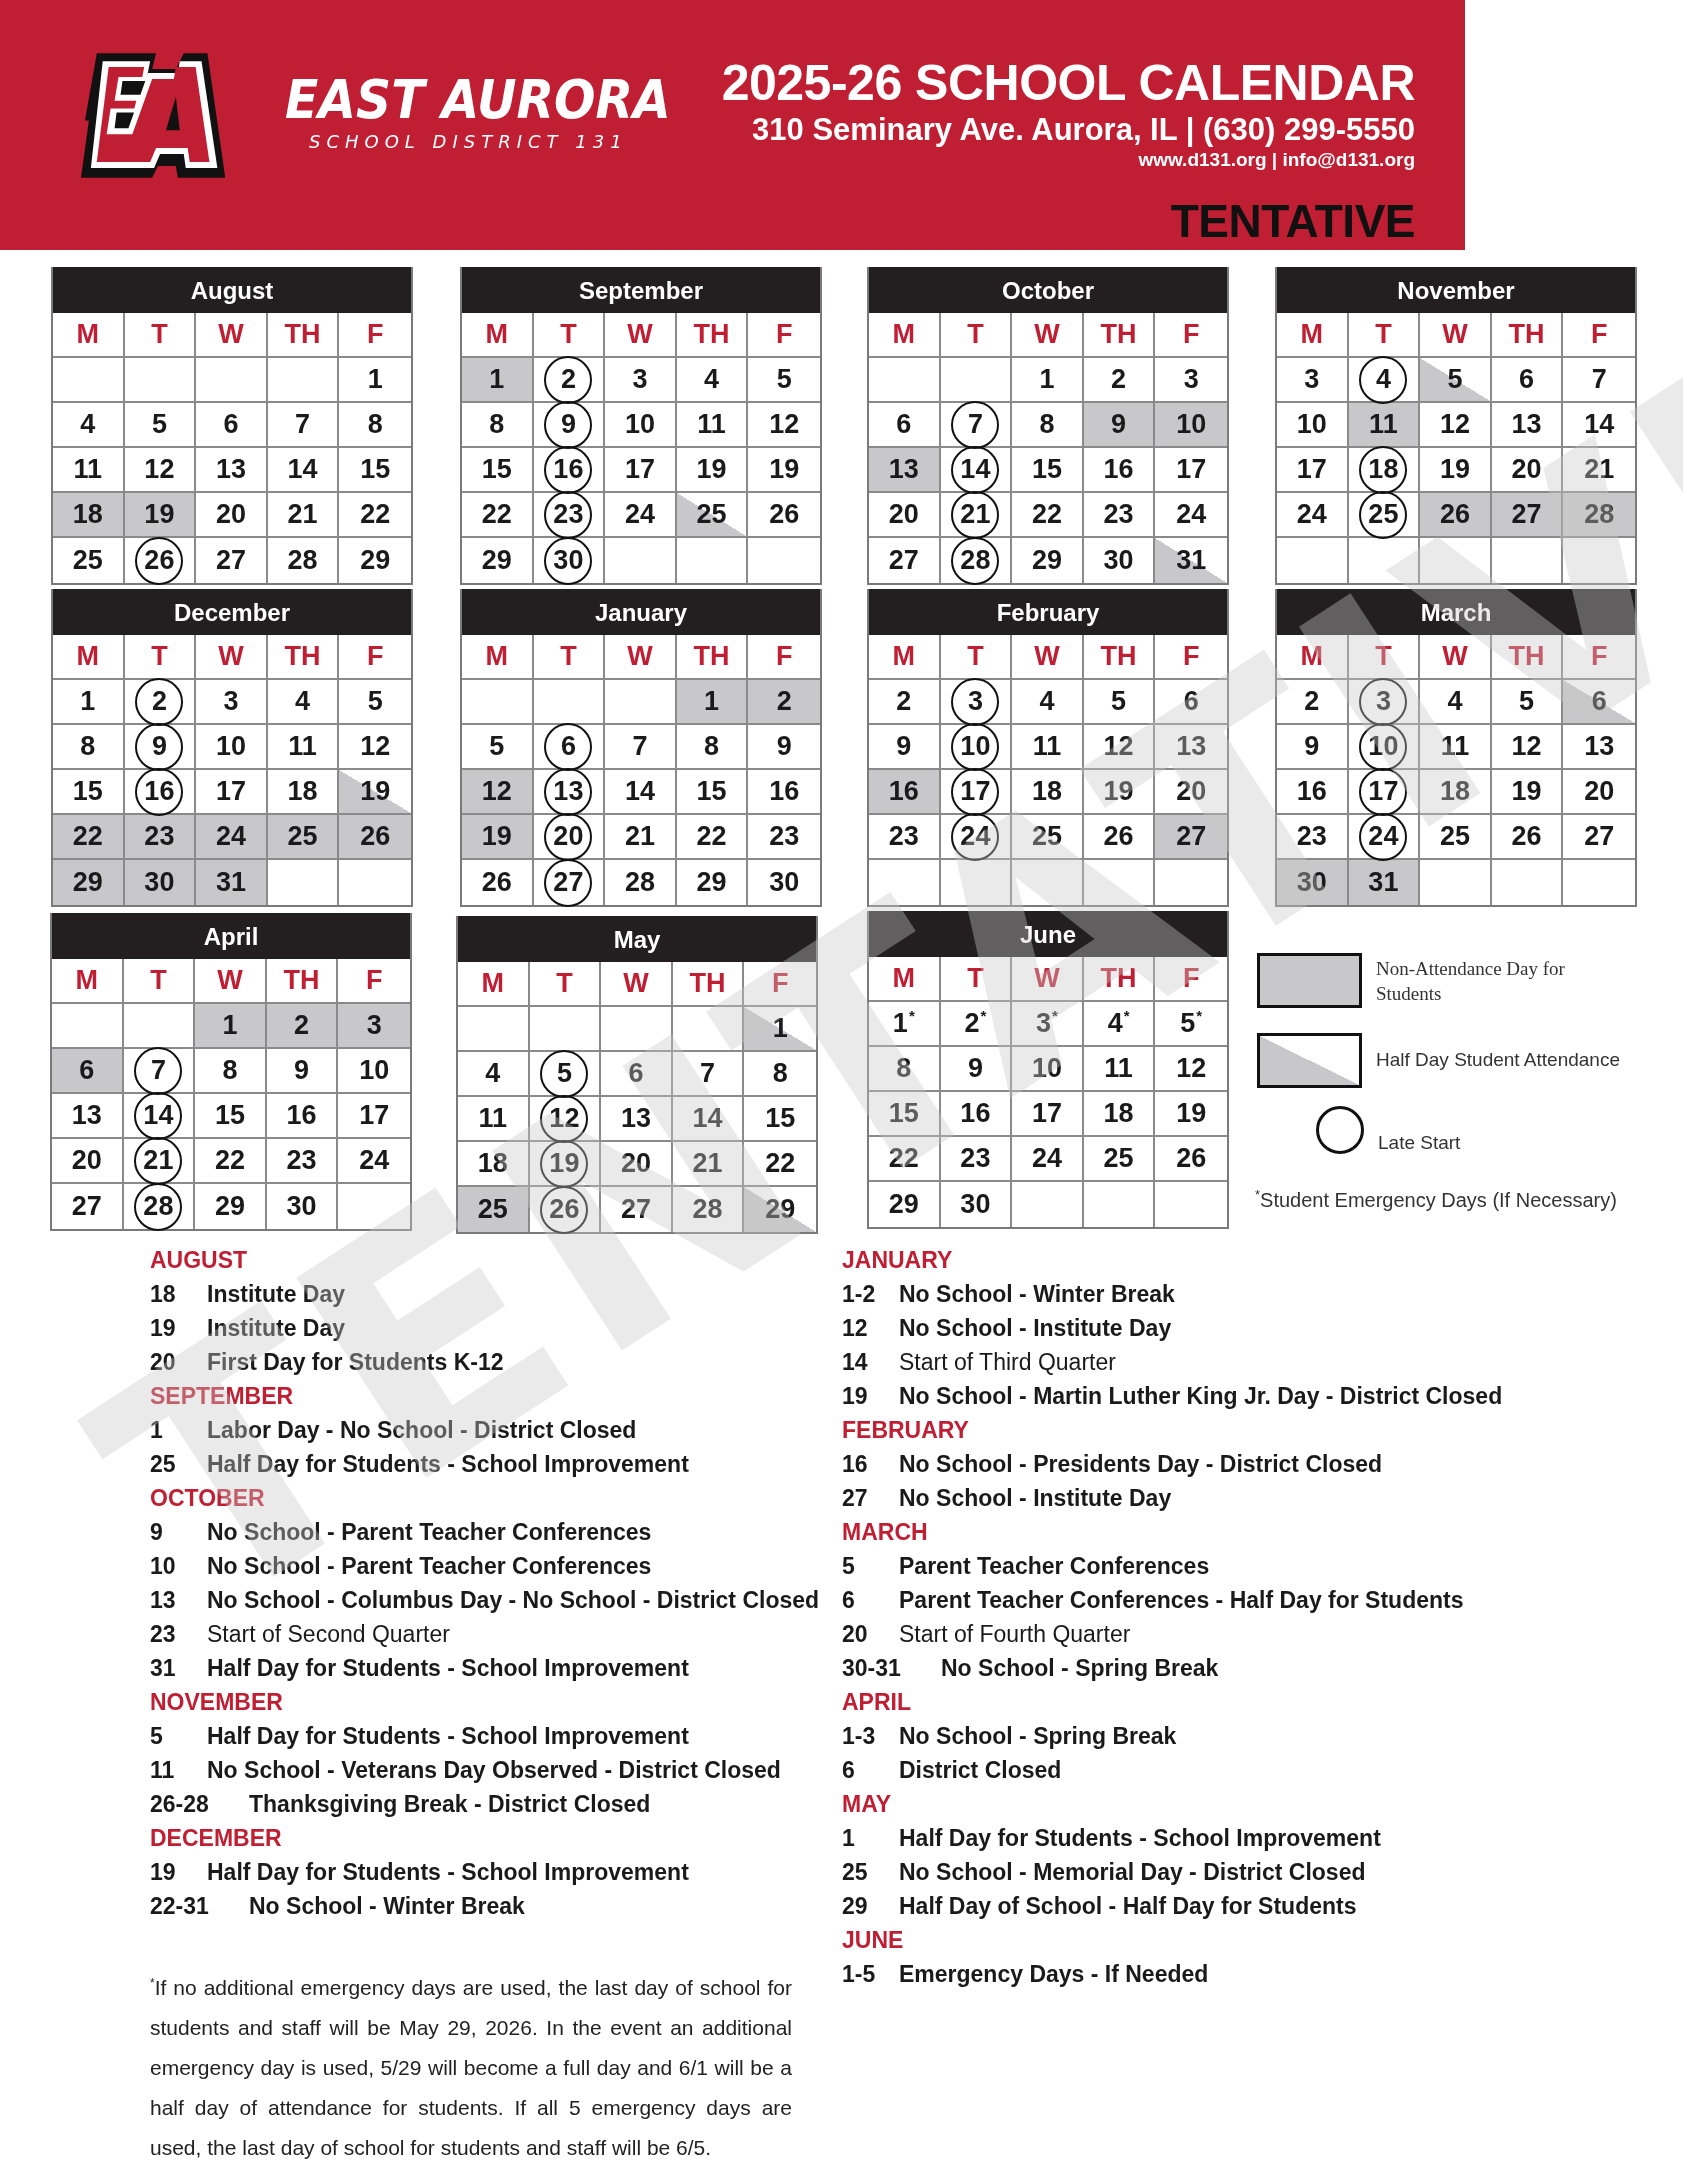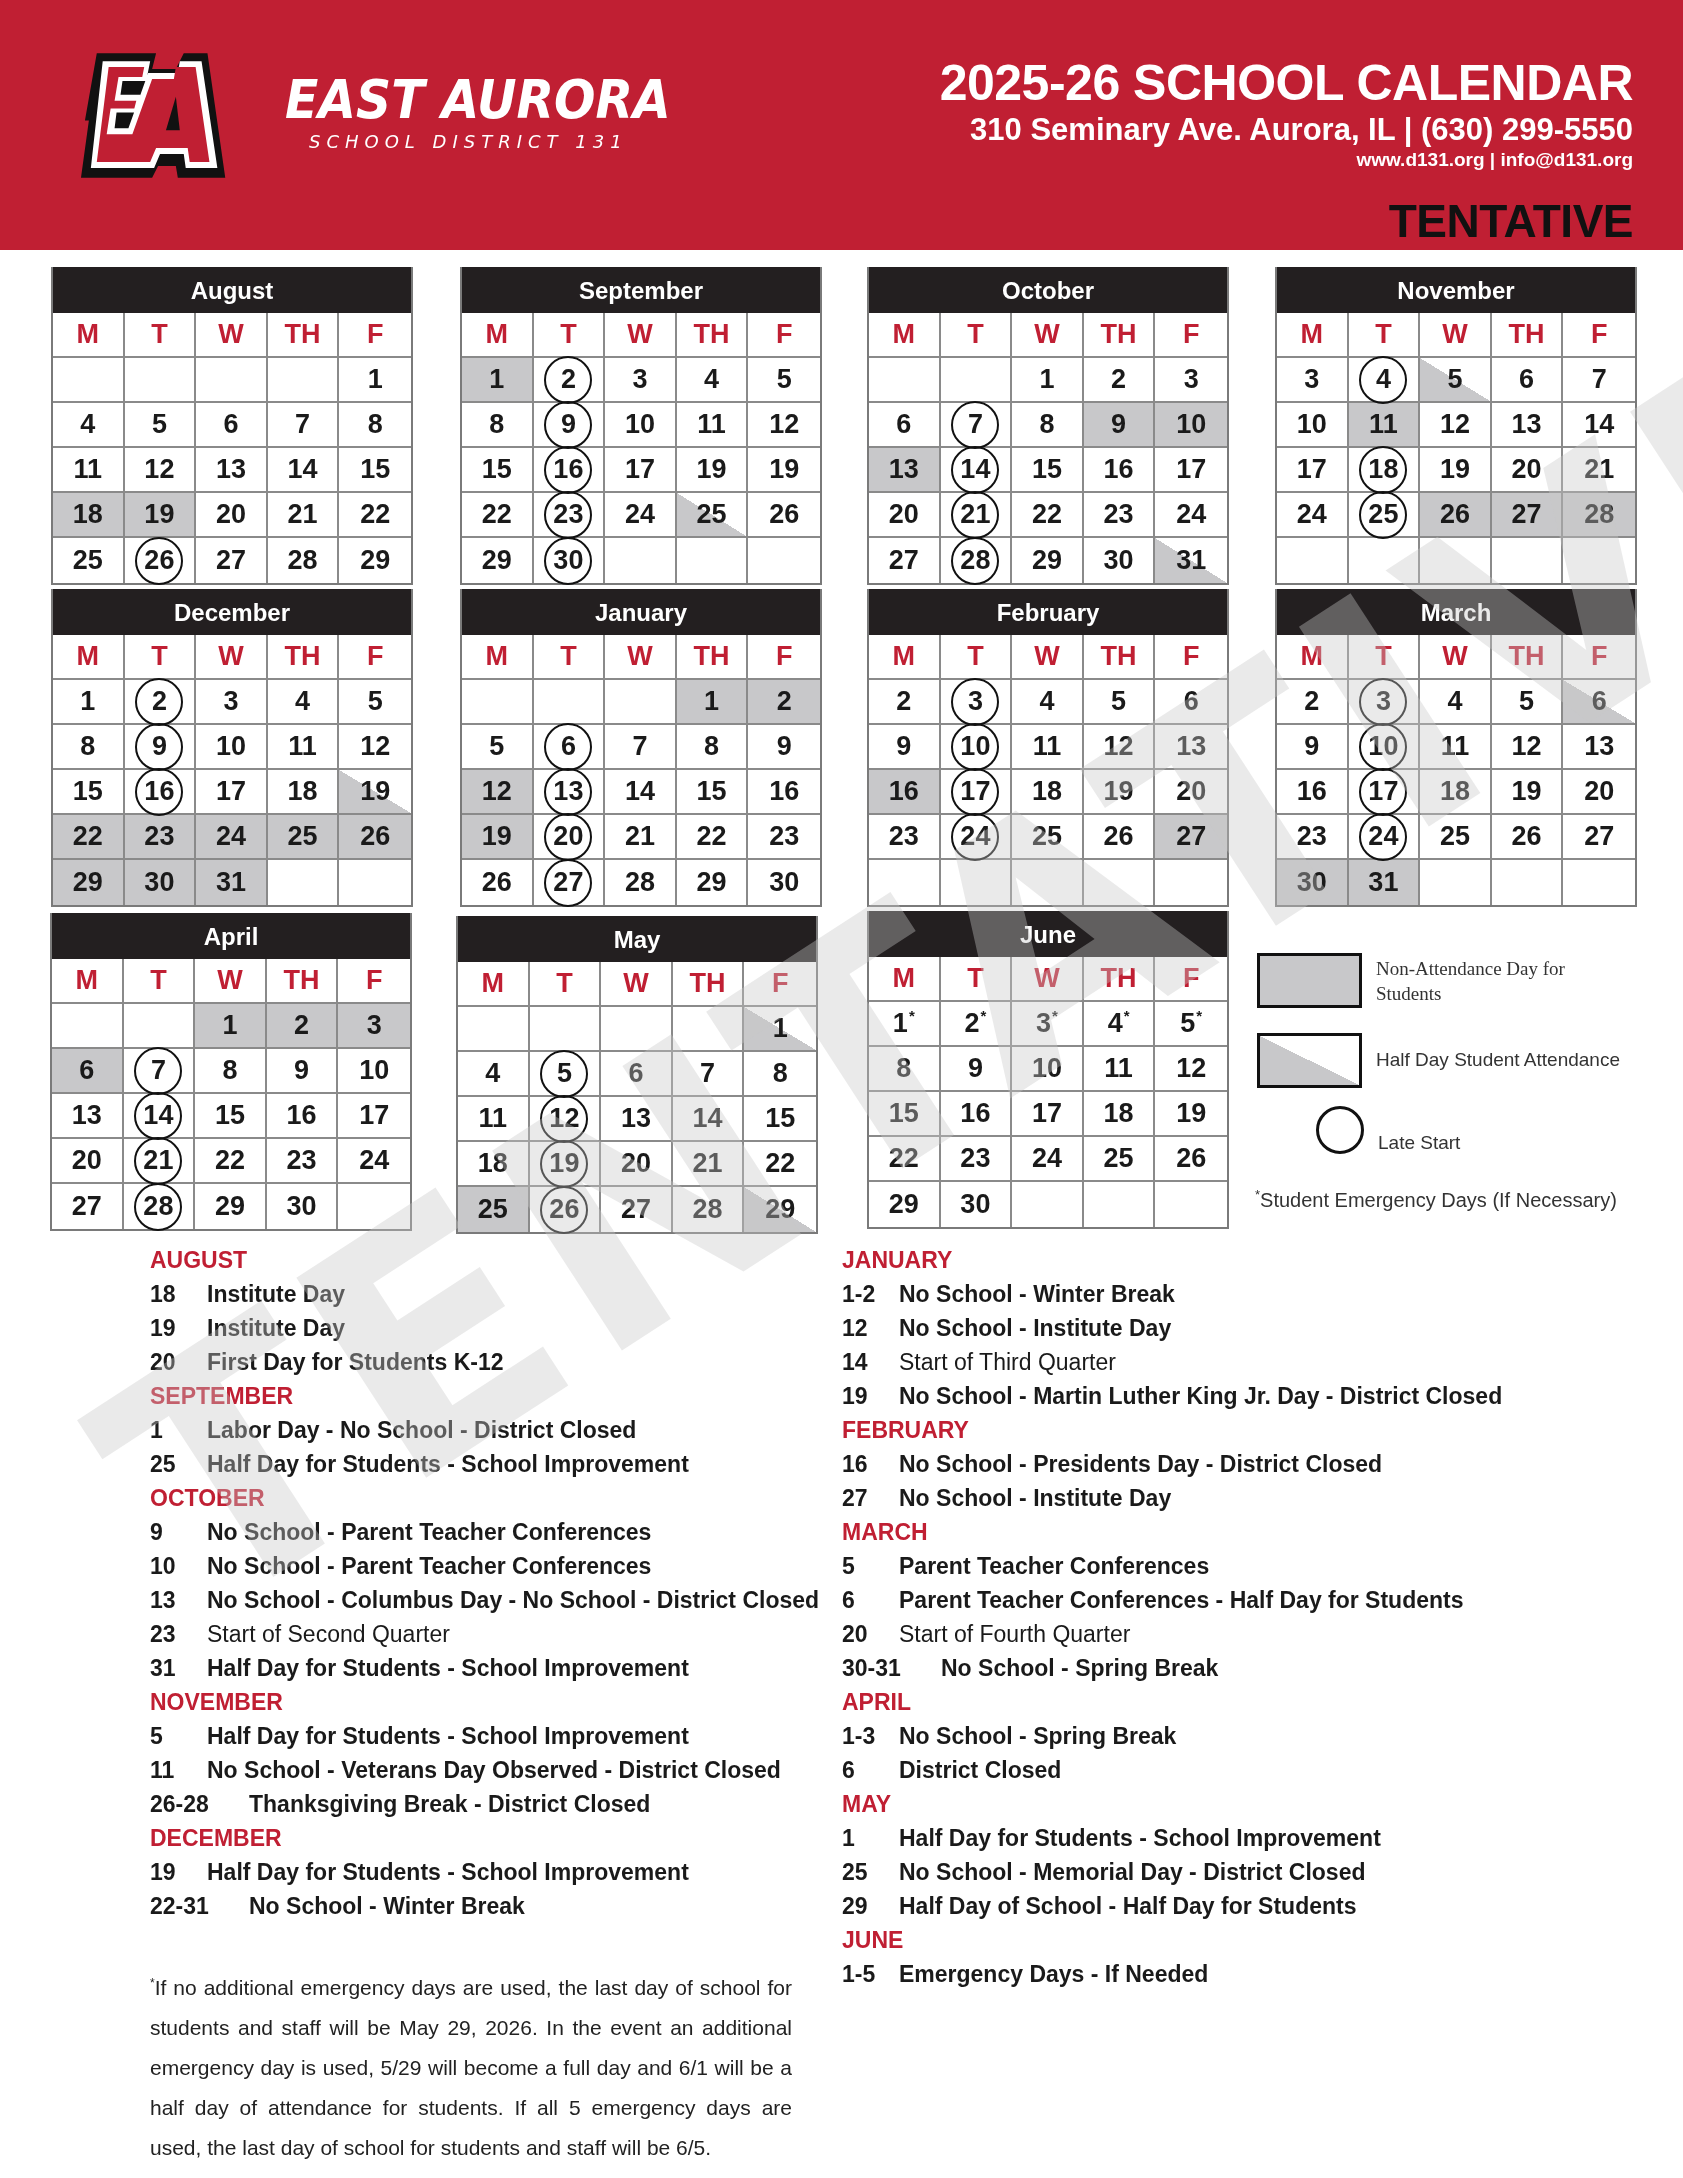--- a/index.html
+++ b/index.html
@@ -1,20 +1,20 @@
 <!DOCTYPE html>
 <html><head>
 <meta charset="utf-8">
 <style>
   * { box-sizing: border-box; margin: 0; padding: 0; }
   html, body { width: 1683px; height: 2178px; background: #ffffff; overflow: hidden; }
   body { position: relative; font-family: "Liberation Sans", "DejaVu Sans", sans-serif; color: #1a1a1a; }
 
   
-  .header { position: absolute; left: 0; top: 0; width: 1683px; height: 250px; background: #c01f33; }
+  .header { position: absolute; left: 0; top: 0; width: 1465px; height: 250px; background: #c01f33; }
   .logo { position: absolute; left: 79px; top: 51px; width: 168px; height: 129px; }
   .brand-name { position: absolute; left: 285px; top: 69px; color: #fff; font-size: 53px; font-weight: bold; font-style: italic; letter-spacing: 0px; font-family: "DejaVu Sans", sans-serif; transform: scaleX(0.92); transform-origin: left; }
   .brand-sub { position: absolute; left: 309px; top: 131px; color: #fff; font-size: 18px; font-style: italic; letter-spacing: 6px; font-family: "DejaVu Sans", sans-serif; }
   .cal-title { position: absolute; right: 50px; top: 54px; color: #fff; font-size: 50px; font-weight: bold; text-align: right; font-family: "Liberation Sans", sans-serif; letter-spacing: -0.5px; }
   .cal-addr { position: absolute; right: 50px; top: 112px; color: #fff; font-size: 31px; font-weight: bold; text-align: right; }
   .cal-web { position: absolute; right: 50px; top: 149px; color: #fff; font-size: 19px; font-weight: bold; text-align: right; }
   .cal-status { position: absolute; right: 50px; top: 194px; color: #111; font-size: 46px; font-weight: bold; text-align: right; letter-spacing: -0.5px; }
 
   
   .month { position: absolute; width: 362px; border: 2px solid #7a7a7a; border-top: none; background: #fff; }

